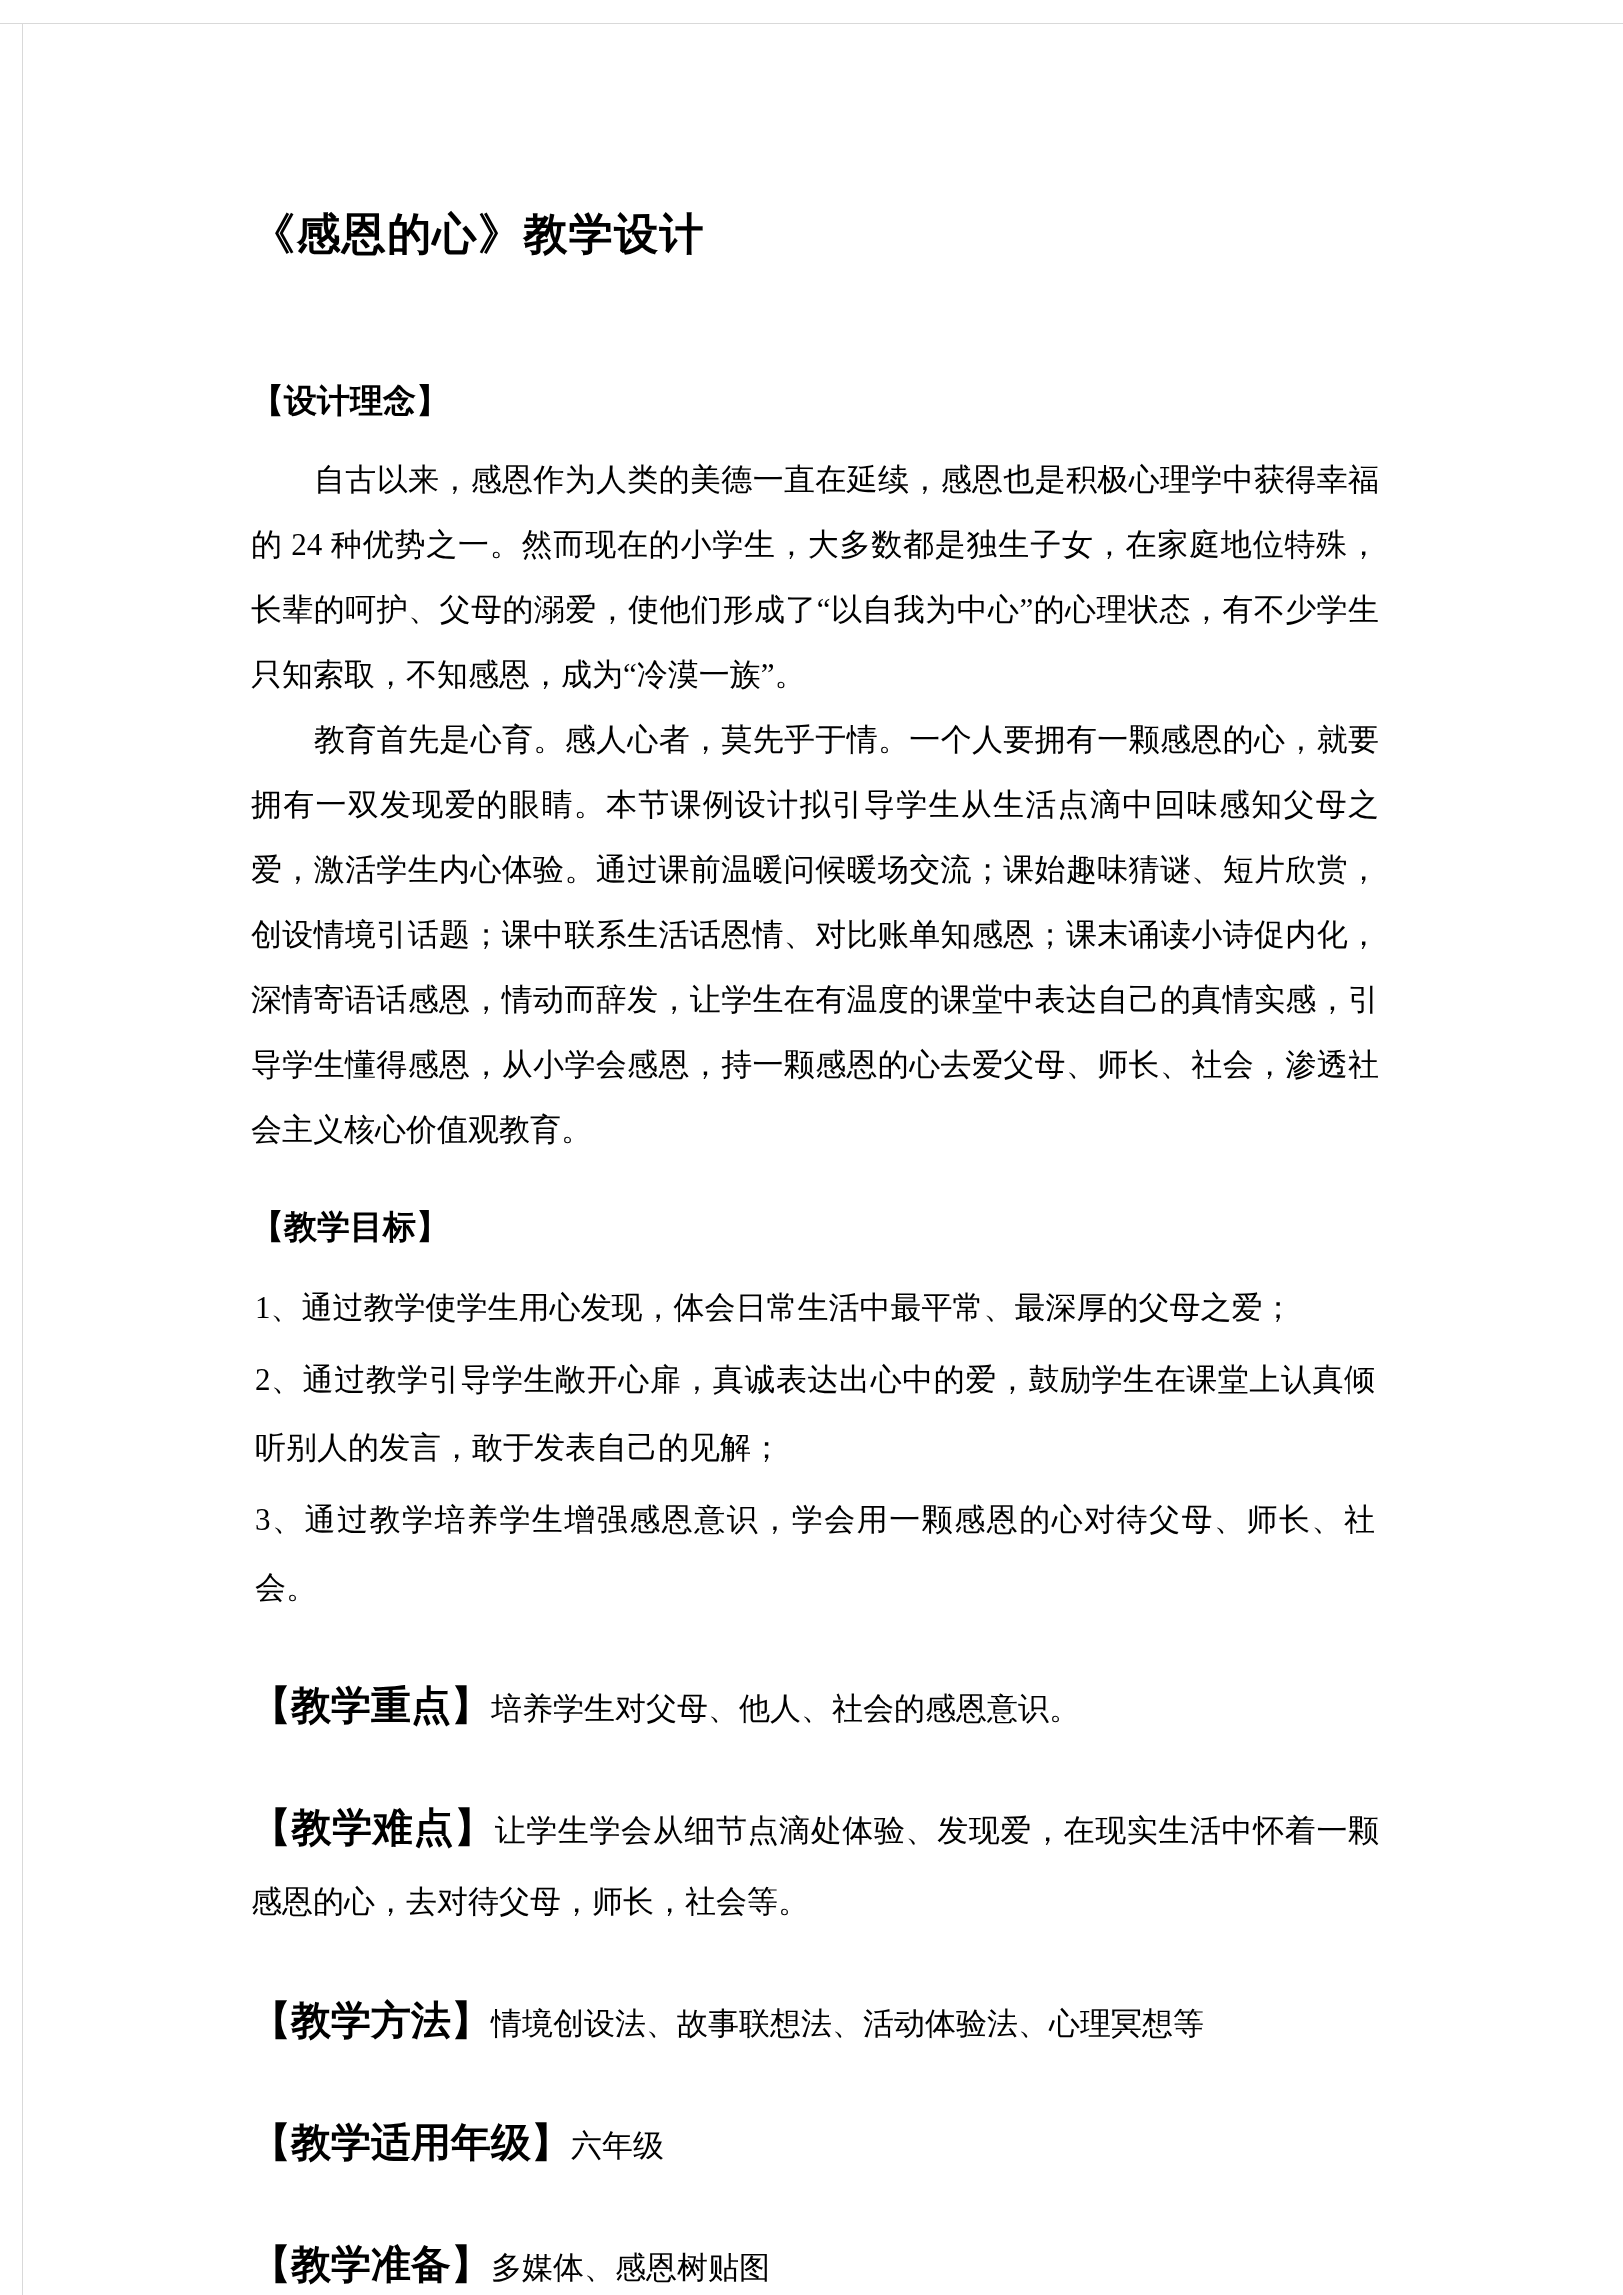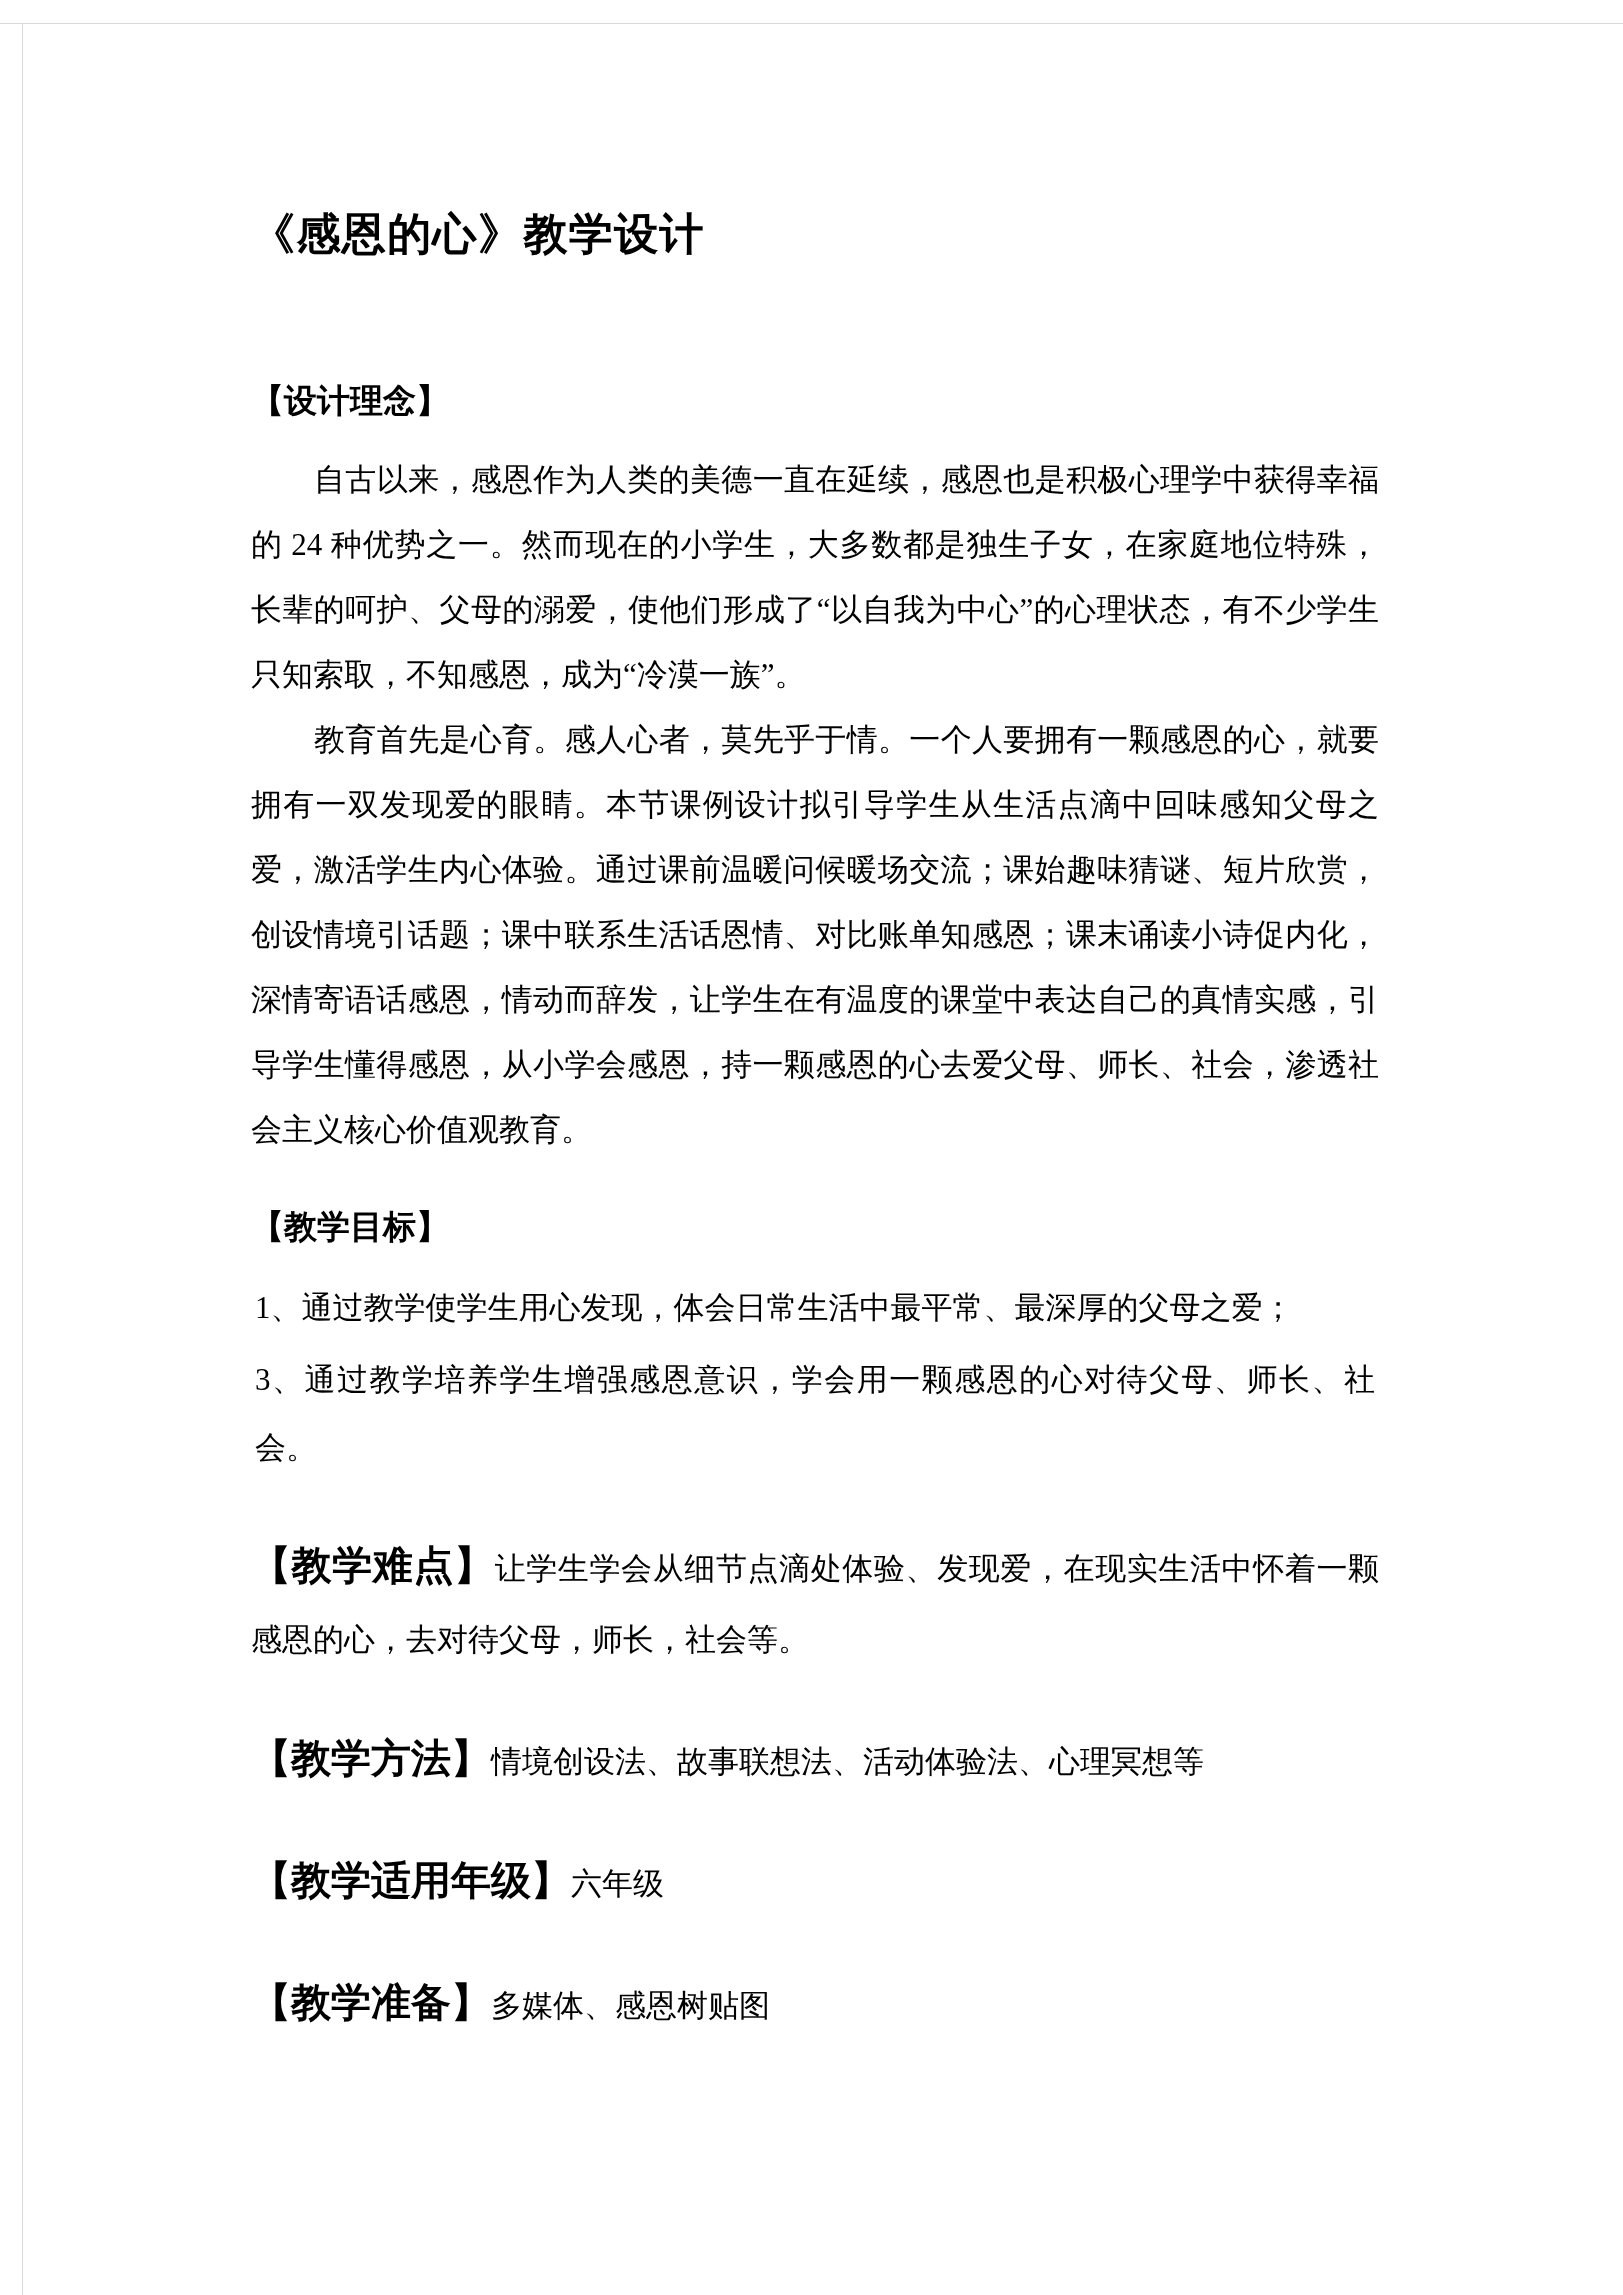--- a/index.html
+++ b/index.html
@@ -92,23 +92,27 @@
   <h2 class="sec-heading">【设计理念】</h2>
 
   <p class="body-p">自古以来，感恩作为人类的美德一直在延续，感恩也是积极心理学中获得幸福的 24 种优势之一。然而现在的小学生，大多数都是独生子女，在家庭地位特殊，长辈的呵护、父母的溺爱，使他们形成了“以自我为中心”的心理状态，有不少学生只知索取，不知感恩，成为“冷漠一族”。</p>
 
   <p class="body-p">教育首先是心育。感人心者，莫先乎于情。一个人要拥有一颗感恩的心，就要拥有一双发现爱的眼睛。本节课例设计拟引导学生从生活点滴中回味感知父母之爱，激活学生内心体验。通过课前温暖问候暖场交流；课始趣味猜谜、短片欣赏，创设情境引话题；课中联系生活话恩情、对比账单知感恩；课末诵读小诗促内化，深情寄语话感恩，情动而辞发，让学生在有温度的课堂中表达自己的真情实感，引导学生懂得感恩，从小学会感恩，持一颗感恩的心去爱父母、师长、社会，渗透社会主义核心价值观教育。</p>
 
   <h2 class="sec-heading">【教学目标】</h2>
 
   <p class="obj-p">1、通过教学使学生用心发现，体会日常生活中最平常、最深厚的父母之爱；</p>
 
+  <p class="obj-p">2、通过教学引导学生敞开心扉，真诚表达出心中的爱，鼓励学生在课堂上认真倾听别人的发言，敢于发表自己的见解；</p>
 
   <p class="obj-p">3、通过教学培养学生增强感恩意识，学会用一颗感恩的心对待父母、师长、社会。</p>
 
+  <p class="inline-sec">
+    <span class="inline-heading">【教学重点】</span><span class="inline-text">培养学生对父母、他人、社会的感恩意识。</span>
+  </p>
 
   <p class="inline-sec">
     <span class="inline-heading">【教学难点】</span><span class="inline-text">让学生学会从细节点滴处体验、发现爱，在现实生活中怀着一颗感恩的心，去对待父母，师长，社会等。</span>
   </p>
 
   <p class="inline-sec">
     <span class="inline-heading">【教学方法】</span><span class="inline-text">情境创设法、故事联想法、活动体验法、心理冥想等</span>
   </p>
 
   <p class="inline-sec">

